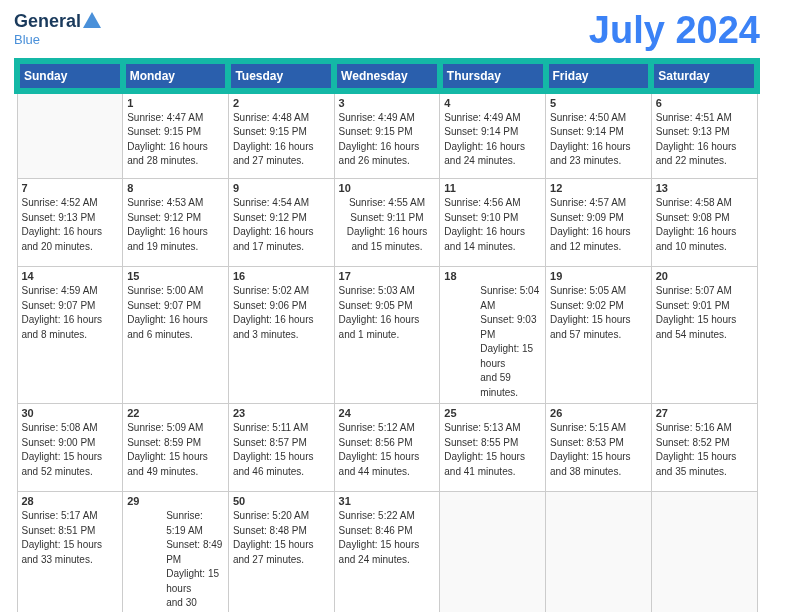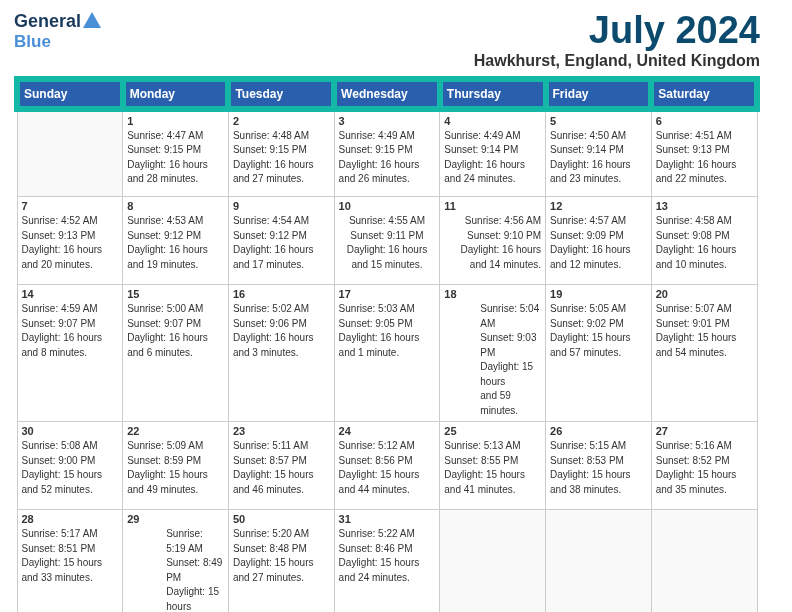--- a/index.html
+++ b/index.html
@@ -28,31 +28,31 @@
       flex-direction: column;
       align-items: flex-start;
     }
     .logo-text {
       font-size: 18px;
       font-weight: bold;
       color: #1a3a5c;
       line-height: 1;
     }
     .logo-blue {
-      font-size: 17px;
-      font-weight: bold;
+      font-size: 13px;
+      font-weight: normal;
       color: #4a90d9;
     }
     .title-section {
       text-align: right;
     }
     .month-title {
       font-size: 38px;
       font-weight: bold;
-      color: #0c4a6e;
+      color: #3b82f6;
       line-height: 1.1;
     }
     .location {
       font-size: 16px;
       font-weight: bold;
       color: #333;
     }
     .calendar {
       flex: 1;
       border: 1px solid #ccc;
@@ -106,21 +106,20 @@
       <div style="display:flex;align-items:center;">
         <span class="logo-text">General</span>
         <svg width="22" height="22" viewBox="0 0 22 22">
           <polygon points="11,2 20,18 2,18" fill="#4a90d9"></polygon>
         </svg>
       </div>
       <span class="logo-blue">Blue</span>
     </div>
     <div class="title-section">
       <div class="month-title">July 2024</div>
-      <div class="location">Hawkhurst, England, United Kingdom</div>
     </div>
   </div>
 
   <table class="calendar">
     <thead>
       <tr>
 
       <th>Sunday</th>
           <th>Monday</th>
           <th>Tuesday</th>
@@ -200,21 +199,21 @@
           </td>
           <td>
             <span class="day-num">10</span>
             <div class="cell-info" style="white-space: pre-line; text-align: center;">Sunrise: 4:55 AM
 Sunset: 9:11 PM
 Daylight: 16 hours
 and 15 minutes.</div>
           </td>
           <td>
             <span class="day-num">11</span>
-            <div class="cell-info" style="white-space: pre-line; text-align: right;">Sunrise: 4:56 AM
+            <div class="cell-info" style="white-space: pre-line;">Sunrise: 4:56 AM
 Sunset: 9:10 PM
 Daylight: 16 hours
 and 14 minutes.</div>
           </td>
           <td>
             <span class="day-num">12</span>
             <div class="cell-info" style="white-space: pre-line;">Sunrise: 4:57 AM
 Sunset: 9:09 PM
 Daylight: 16 hours
 and 12 minutes.</div>

